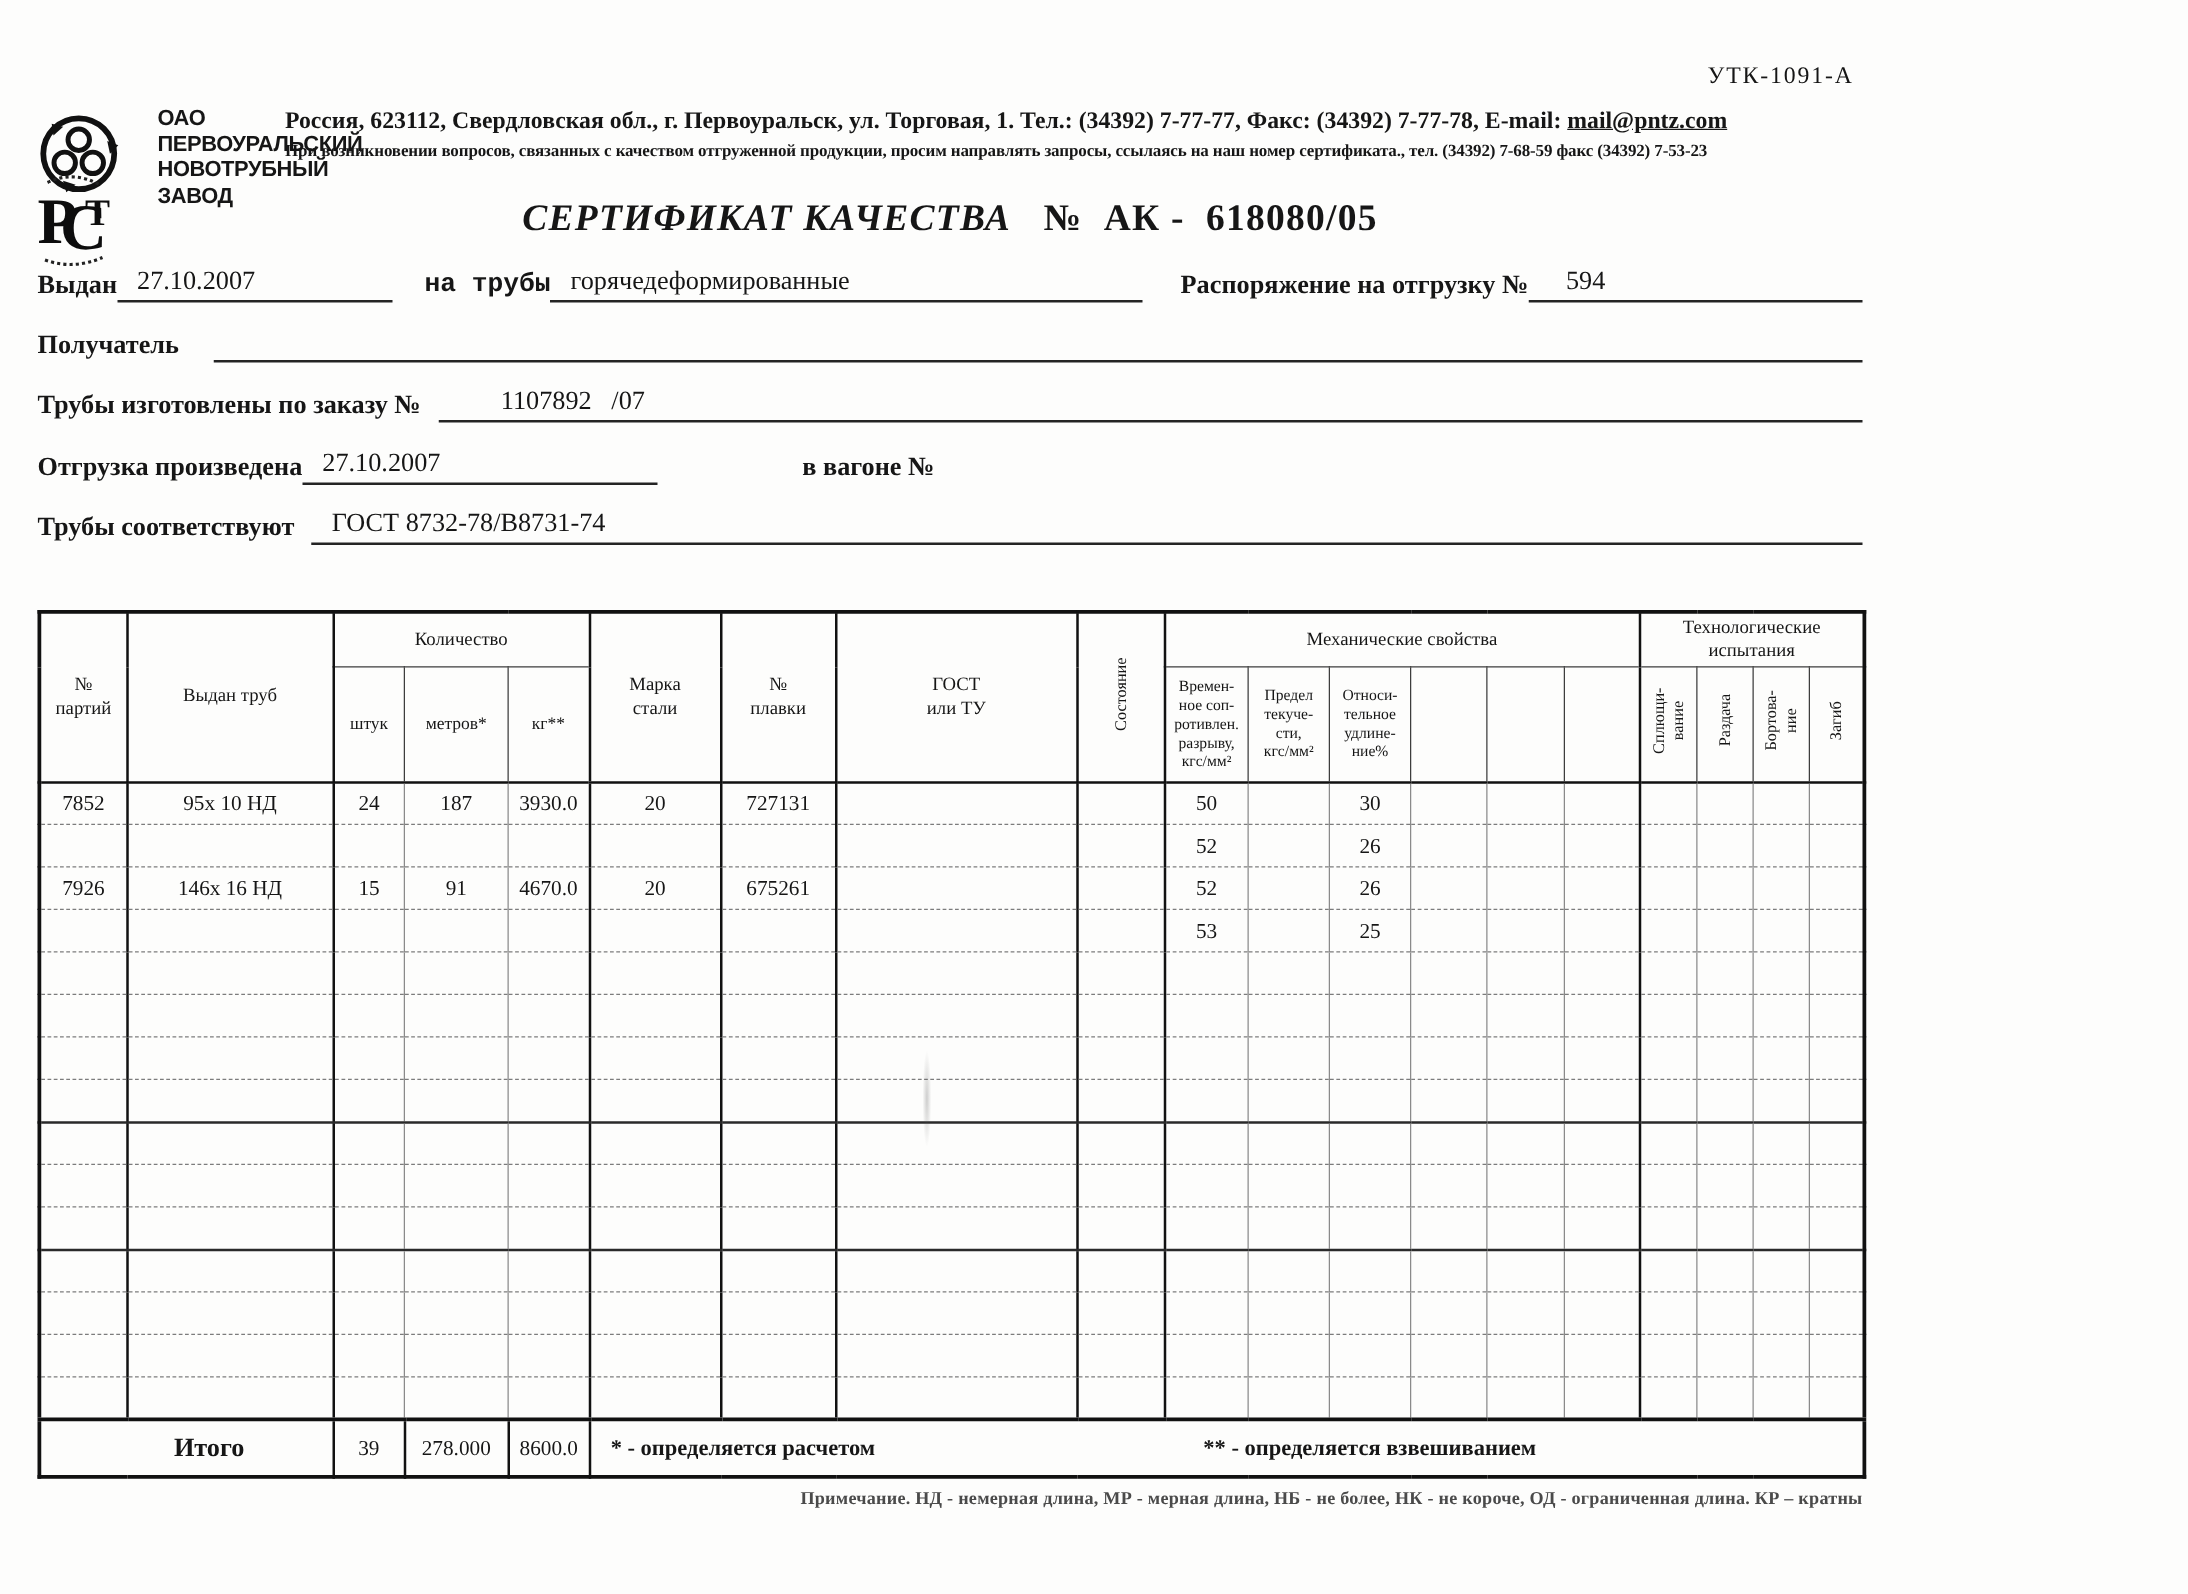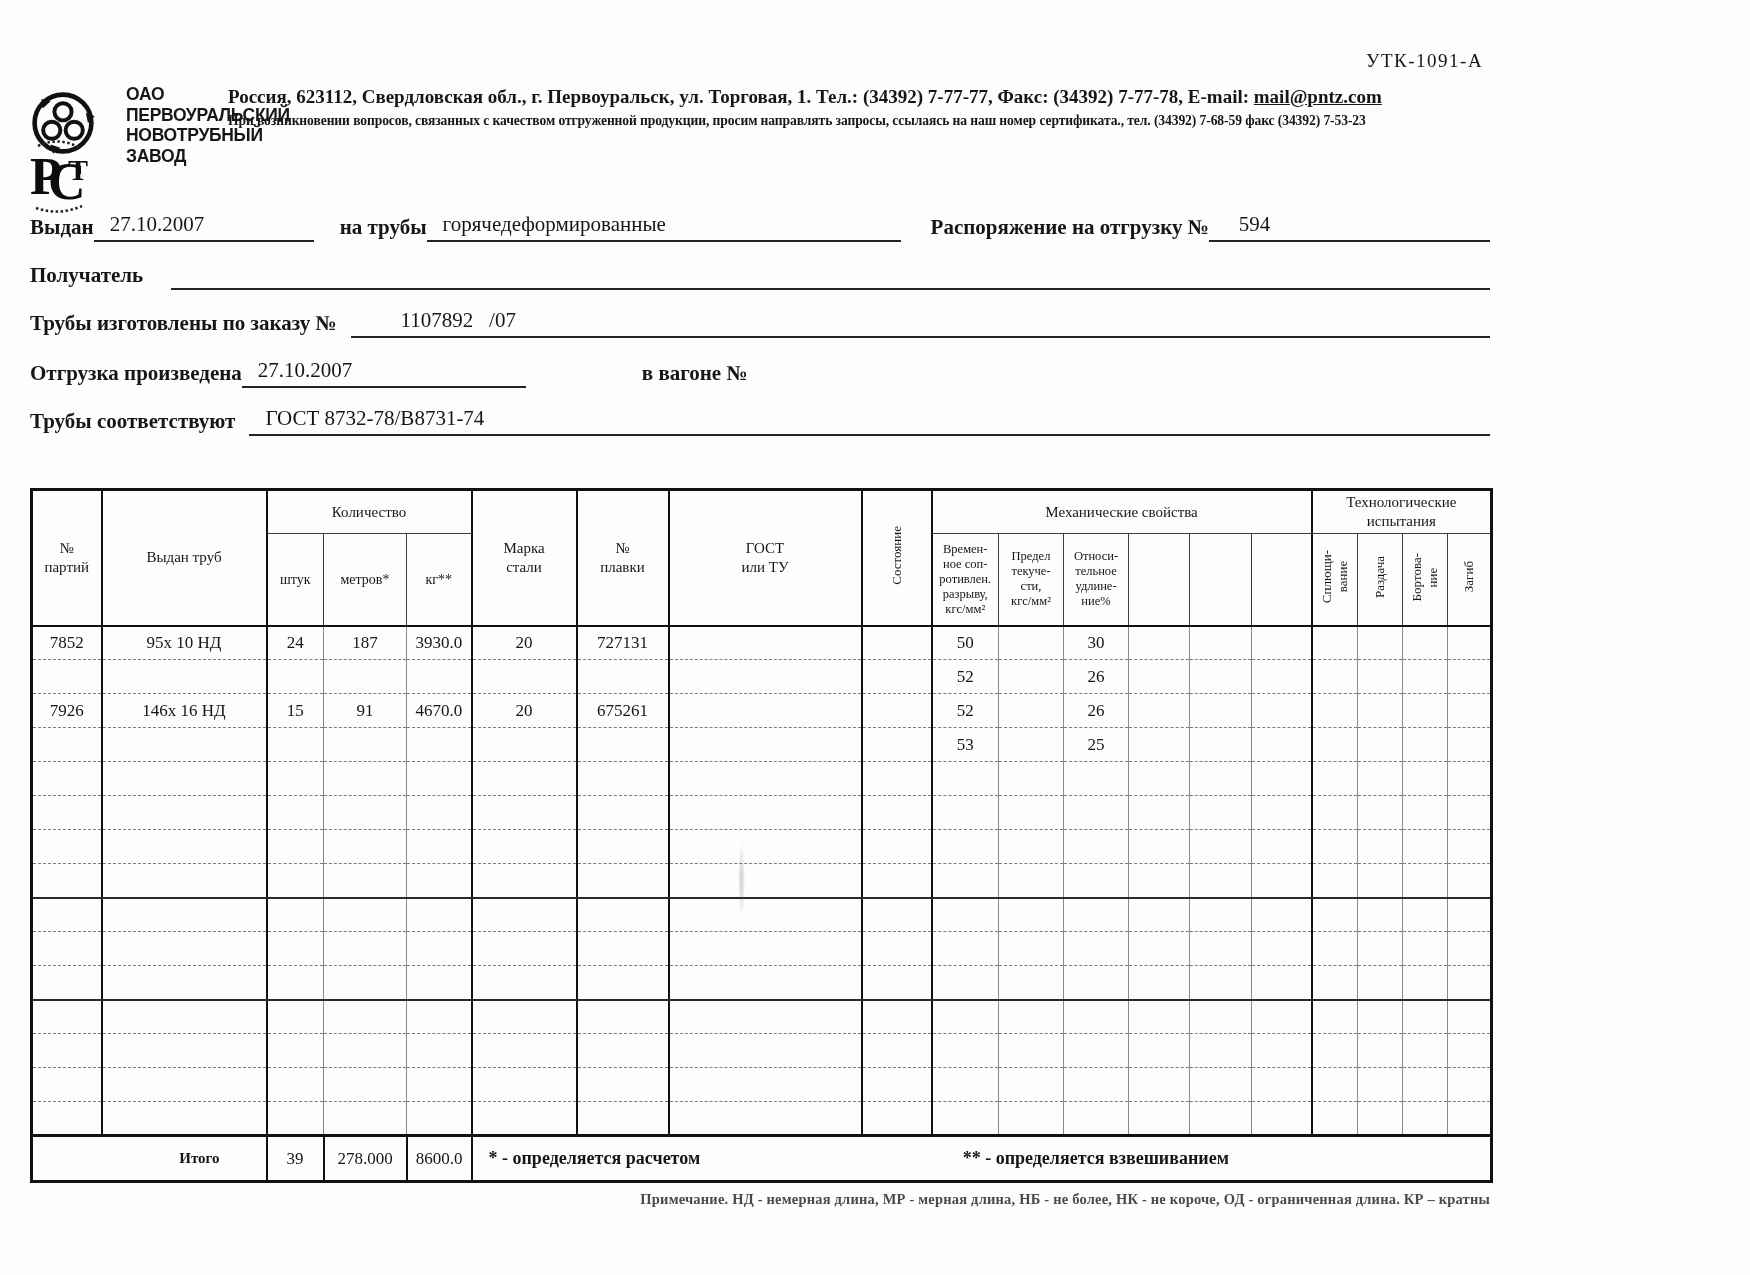--- a/index.html
+++ b/index.html
@@ -40,21 +40,21 @@
   .vert span{display:inline-block;writing-mode:vertical-rl;transform:rotate(180deg);
              font-size:13px;line-height:1.2;white-space:pre-line;}
   tbody td{border-right:1px solid #8a8a8a;border-bottom:1px dashed #7c7c7c;
            text-align:center;font-size:17px;padding:0 2px;overflow:hidden;}
   tbody tr{height:34px;}
   tbody tr:nth-child(8) td,tbody tr:nth-child(11) td{border-bottom:2px solid #2a2a2a;}
   tbody tr:last-child td{border-bottom:3px solid #111;}
   .br2{border-right:2.5px solid #111 !important;}
   tfoot tr{height:46px;}
   tfoot td{border:none;}
-  .tf-label{font-size:15px;font-weight:bold;text-align:right;padding-right:46px;}
+  .tf-label{font-size:21px;font-weight:bold;text-align:right;padding-right:70px;}
   .tbox{border:2.5px solid #111 !important;text-align:center;font-size:17px;}
   .tf-notes{font-size:18px;font-weight:bold;padding-left:16px;}
   .tf-notes .dstar{margin-left:258px;}
   .note-line{margin-top:8px;width:1460px;text-align:right;font-size:14.5px;font-weight:bold;
              color:#4a4a4a;letter-spacing:0.2px;}
   .smudge{position:absolute;top:840px;left:738px;width:7px;height:78px;opacity:0.28;
           background:radial-gradient(ellipse at center,#555 0%,transparent 70%);}
 </style>
 </head>
 <body>
@@ -89,26 +89,29 @@
   <div class="rst">
     <svg width="58" height="80" viewBox="0 0 58 80">
       <path d="M8 10 Q29 0 50 12" fill="none" stroke="#222" stroke-width="2.5" stroke-dasharray="2.5 2.5"></path>
       <text x="0" y="58" font-family="Liberation Serif, serif" font-size="52" font-weight="bold" fill="#0d0d0d">Р</text>
       <text x="18" y="63" font-family="Liberation Serif, serif" font-size="52" font-weight="bold" fill="#0d0d0d">С</text>
       <text x="38" y="44" font-family="Liberation Serif, serif" font-size="30" font-weight="bold" fill="#0d0d0d">Т</text>
       <path d="M6 72 Q29 80 52 70" fill="none" stroke="#222" stroke-width="2.5" stroke-dasharray="2.5 2.5"></path>
     </svg>
   </div>
 
+  <div class="title">
+    <span class="t-label">СЕРТИФИКАТ КАЧЕСТВА</span><span class="t-number">№  АК -  618080/05</span>
+  </div>
 
   <div class="fields">
     <div class="frow">
       <span class="flabel">Выдан</span>
       <span class="fval" style="width:198px;">27.10.2007</span>
-      <span class="flabel" style="margin-left:26px;">на трубы</span>
+      <span class="flabel" style="margin-left:26px;font-family:Liberation Mono, monospace;">на трубы</span>
       <span class="fval" style="width:452px;">горячедеформированные</span>
       <span class="flabel" style="margin-left:30px;">Распоряжение на отгрузку №</span>
       <span class="fval" style="flex:1;padding-left:30px;">594</span>
     </div>
     <div class="frow">
       <span class="flabel">Получатель</span>
       <span class="fval" style="flex:1;margin-left:28px;"></span>
     </div>
     <div class="frow">
       <span class="flabel">Трубы изготовлены по заказу №</span>

